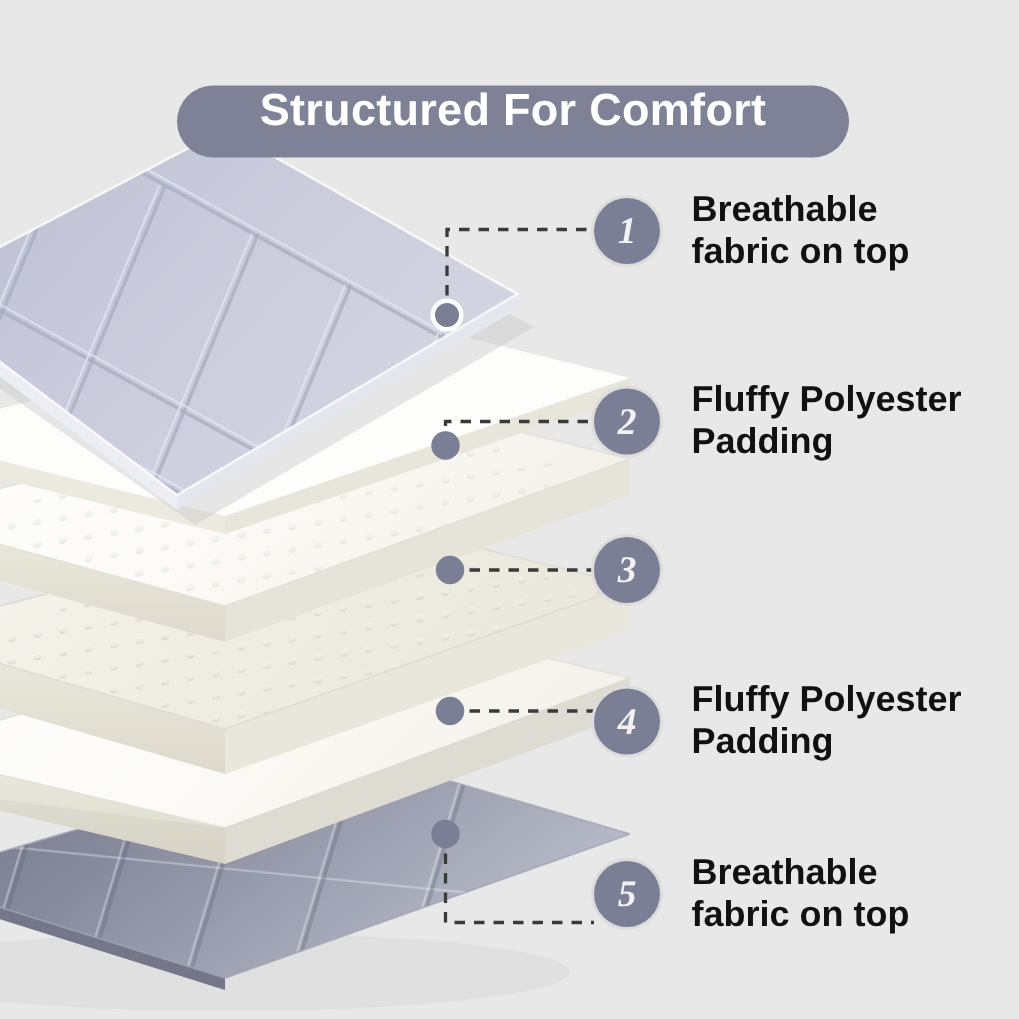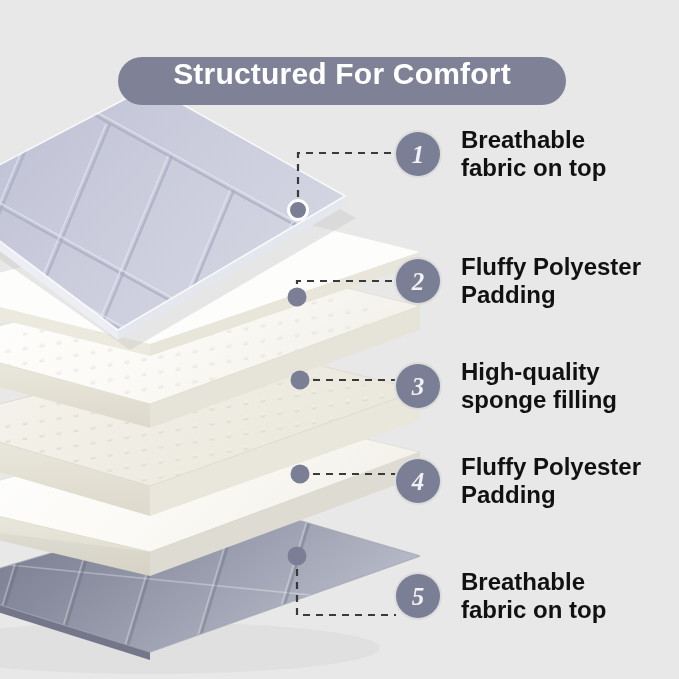--- a/index.html
+++ b/index.html
@@ -279,22 +279,20 @@
 </div>
 
 <div class="callout c2">
   <div class="badge">2</div>
   <div class="callout-text">Fluffy Polyester
 Padding</div>
 </div>
 
 <div class="callout c3">
   <div class="badge">3</div>
-  <div class="callout-text">High-quality
-sponge filling</div>
 </div>
 
 <div class="callout c4">
   <div class="badge">4</div>
   <div class="callout-text">Fluffy Polyester
 Padding</div>
 </div>
 
 <div class="callout c5">
   <div class="badge">5</div>

